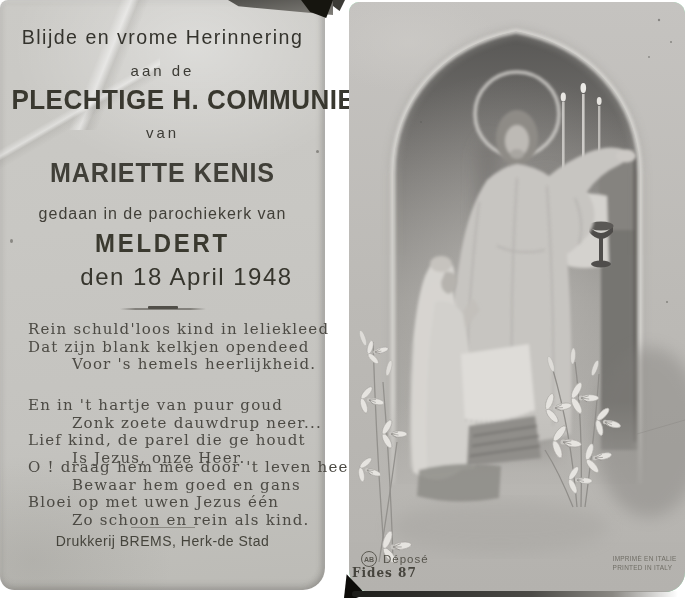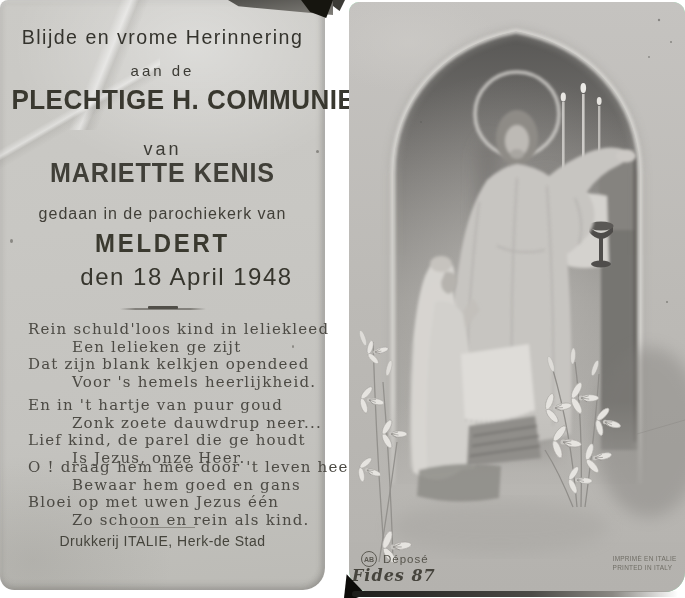--- a/index.html
+++ b/index.html
@@ -20,21 +20,21 @@
   #crease1{left:0;top:150;width:210px;height:130px;
     background:linear-gradient(112deg,transparent 46%,rgba(255,255,255,.45) 50%,rgba(110,108,102,.14) 53%,transparent 57%);}
   #crease2{left:0;top:40px;width:160px;height:140px;
     background:linear-gradient(150deg,transparent 47%,rgba(255,255,255,.4) 50%,rgba(110,108,102,.12) 52%,transparent 56%);}
   .speck{position:absolute;border-radius:50%;background:#56544e;opacity:.55;}
 
   .lc{position:absolute;left:0;right:0;text-align:center;white-space:nowrap;}
   #lc-intro{top:26px;font-size:20px;letter-spacing:1.5px;color:#34332d;transform:scaleX(.98);}
   #lc-aande{top:62px;font-size:15px;letter-spacing:3px;color:#3c3b35;}
   #lc-title{top:84px;font-size:28px;font-weight:700;letter-spacing:.5px;color:#39382f;transform:scaleX(.93);}
-  #lc-van{top:139px;font-size:18px;letter-spacing:3px;color:#3c3b35;}
+  #lc-van{top:124px;font-size:15px;letter-spacing:3px;color:#3c3b35;}
   #lc-name{top:158px;font-size:27px;font-weight:700;letter-spacing:1px;color:#403f38;transform:scaleX(.93);}
   #lc-parishline{top:205px;font-size:16px;letter-spacing:1px;color:#413f38;}
   #lc-parish{top:228px;font-size:26px;font-weight:700;letter-spacing:3px;color:#3a392f;transform:scaleX(.92);}
   #lc-date{top:263px;font-size:24px;letter-spacing:1.5px;color:#36352d;margin-left:48px;}
 
   .divider{position:absolute;left:50%;transform:translateX(-50%);}
   #divider1{top:308px;width:86px;height:1.5px;
     background:linear-gradient(to right,transparent,#83817c 18%,#83817c 82%,transparent);}
   #divider1 span{display:block;width:30px;height:3px;margin:-2px auto 0;background:#514f49;border-radius:1px;}
   #divider2{top:527px;width:64px;height:1px;background:#8a8882;}
@@ -67,21 +67,21 @@
   #rc-corner-wedge{position:absolute;left:344px;top:573px;width:22px;height:25px;background:#0d0c09;
     clip-path:polygon(0 100%,12% 5%,100% 86%,55% 100%);}
 
   .rc-text{position:absolute;white-space:nowrap;}
   #rc-depose-row{left:12px;top:549px;display:flex;align-items:center;gap:6px;}
   #rc-logo{width:14px;height:14px;border:1.3px solid #5c5a53;border-radius:50%;
     display:flex;align-items:center;justify-content:center;
     font-size:7px;font-weight:700;color:#5c5a53;letter-spacing:0;}
   #rc-depose{font-size:11.5px;letter-spacing:1px;color:#56544c;}
   #rc-fides{left:3px;top:564px;font-family:"DejaVu Serif","Liberation Serif",serif;
-    font-style:italic;font-weight:700;font-size:16px;letter-spacing:1px;color:#46443d;}
+    font-weight:700;font-size:12px;letter-spacing:1px;color:#46443d;}
   #rc-imprint{right:8px;top:553px;font-size:7px;line-height:9px;letter-spacing:.3px;
     color:#6f6d65;text-align:left;transform:scale(.92);transform-origin:right top;}
 </style>
 </head>
 <body>
 
 <div id="scan">
 
   <div id="left-card">
     <div id="crease1" class="crease"></div>
@@ -98,39 +98,38 @@
     <div id="lc-parishline" class="lc">gedaan in de parochiekerk van</div>
     <div id="lc-parish" class="lc">MELDERT</div>
     <div id="lc-date" class="lc">den 18 April 1948</div>
 
     <div id="divider1" class="divider">
         <span></span>
       </div>
 
     <div id="stanza1" class="stanza">
       <span class="pl">Rein schuld'loos kind in leliekleed</span>
-      <span class="pl indent">Een lelieken ge zijt</span>
       <span class="pl">Dat zijn blank kelkjen opendeed</span>
       <span class="pl indent">Voor 's hemels heerlijkheid.</span>
     </div>
     <div id="stanza2" class="stanza">
       <span class="pl">En in 't hartje van puur goud</span>
       <span class="pl indent">Zonk zoete dauwdrup neer...</span>
       <span class="pl">Lief kind, de parel die ge houdt</span>
       <span class="pl indent">Is Jezus, onze Heer.</span>
     </div>
     <div id="stanza3" class="stanza">
       <span class="pl">O ! draag hem mee door 't leven heen,</span>
       <span class="pl indent">Bewaar hem goed en gans</span>
       <span class="pl">Bloei op met uwen Jezus één</span>
       <span class="pl indent">Zo schoon en rein als kind.</span>
     </div>
 
     <div id="divider2" class="divider"></div>
-    <div id="lc-printer" class="lc">Drukkerij ITALIE, Herk-de Stad</div>
+    <div id="lc-printer" class="lc">Drukkerij BREMS, Herk-de Stad</div>
   </div>
 
   <div id="corner-shade"></div>
   <div id="corner-notch"></div>
   <div id="gap-mark"></div>
 
   <div id="right-card">
     <svg width="336" height="590" viewBox="0 0 336 590">
       <defs>
         <linearGradient id="cardBG" x1="0" y1="0" x2="0" y2="1">

